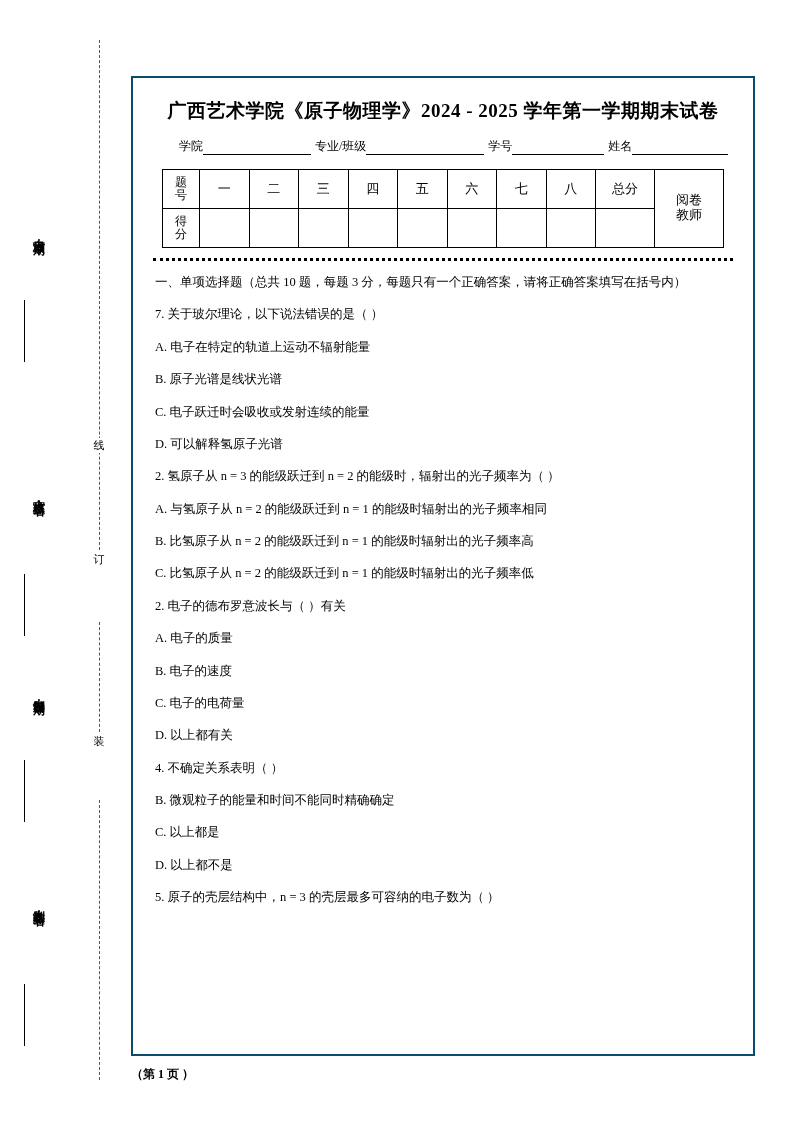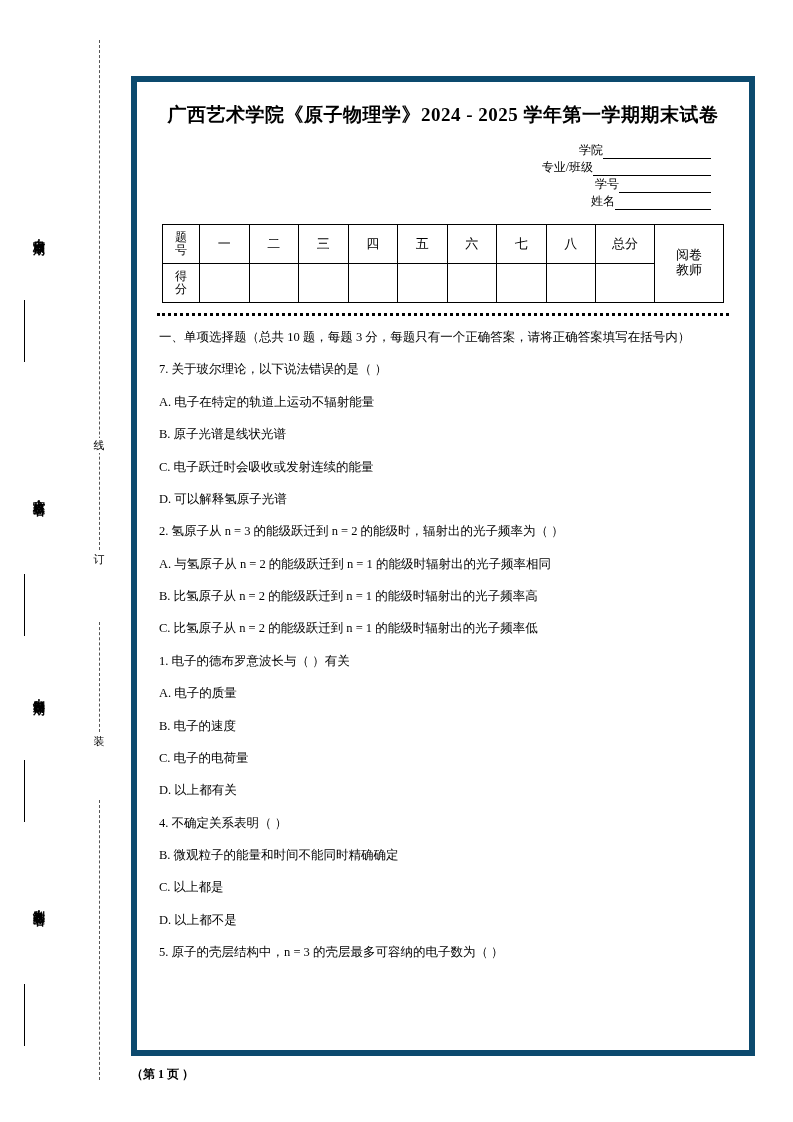--- a/index.html
+++ b/index.html
@@ -64,41 +64,40 @@
     font-family: "Liberation Serif", "DejaVu Serif", serif;
   }
 
   
   .paper {
     position: absolute;
     left: 131px;
     top: 76px;
     width: 624px;
     height: 980px;
-    border: 6px solid #0c4a6e;
+    border: 2px solid #0c4a6e;
     box-sizing: border-box;
     padding: 14px 18px 0 18px;
   }
 
   .title {
     text-align: center;
     font-size: 19px;
     font-weight: bold;
     letter-spacing: 0.5px;
     margin: 6px 0 14px 0;
     font-family: "Liberation Serif", "DejaVu Serif", serif;
   }
 
   .idline {
     display: flex;
     align-items: flex-end;
     font-size: 12px;
     padding: 0 16px 0 28px;
     margin-bottom: 14px;
-    flex-direction: column;
   }
   .idline .field {
     display: flex;
     align-items: flex-end;
     margin-right: 4px;
   }
   .idline .lbl { white-space: nowrap; }
   .idline .blank {
     border-bottom: 1px solid #000;
     height: 13px;
@@ -266,21 +265,21 @@
     <p>A. 电子在特定的轨道上运动不辐射能量</p>
     <p>B. 原子光谱是线状光谱</p>
     <p>C. 电子跃迁时会吸收或发射连续的能量</p>
     <p>D. 可以解释氢原子光谱</p>
 
     <p>2. 氢原子从 n = 3 的能级跃迁到 n = 2 的能级时，辐射出的光子频率为（   ）</p>
     <p>A. 与氢原子从 n = 2 的能级跃迁到 n = 1 的能级时辐射出的光子频率相同</p>
     <p>B. 比氢原子从 n = 2 的能级跃迁到 n = 1 的能级时辐射出的光子频率高</p>
     <p>C. 比氢原子从 n = 2 的能级跃迁到 n = 1 的能级时辐射出的光子频率低</p>
 
-    <p>1. 电子的德布罗意波长与（   ）有关</p>
+    <p>2. 电子的德布罗意波长与（   ）有关</p>
     <p>A. 电子的质量</p>
     <p>B. 电子的速度</p>
     <p>C. 电子的电荷量</p>
     <p>D. 以上都有关</p>
 
     <p>4. 不确定关系表明（   ）</p>
     <p>B. 微观粒子的能量和时间不能同时精确确定</p>
     <p>C. 以上都是</p>
     <p>D. 以上都不是</p>
 

